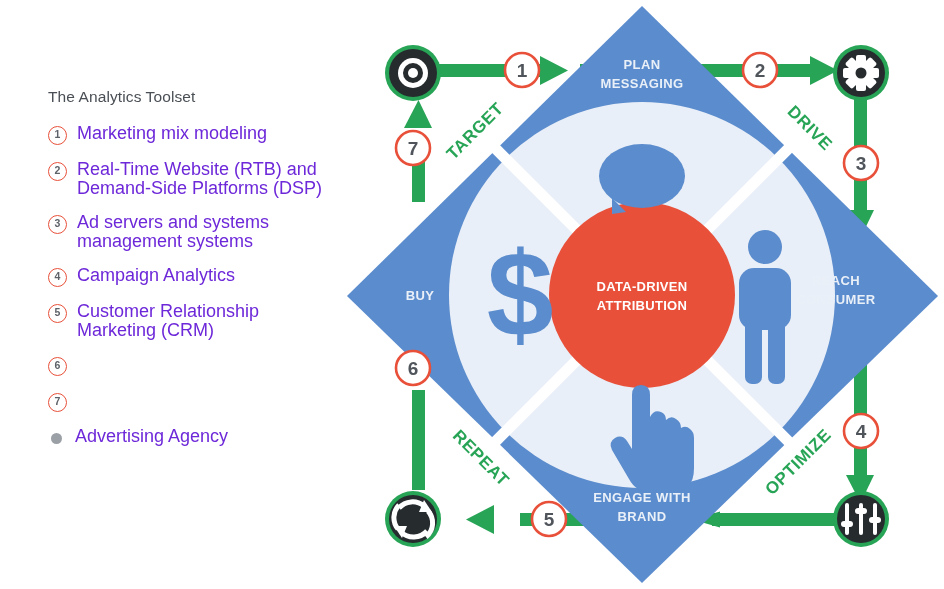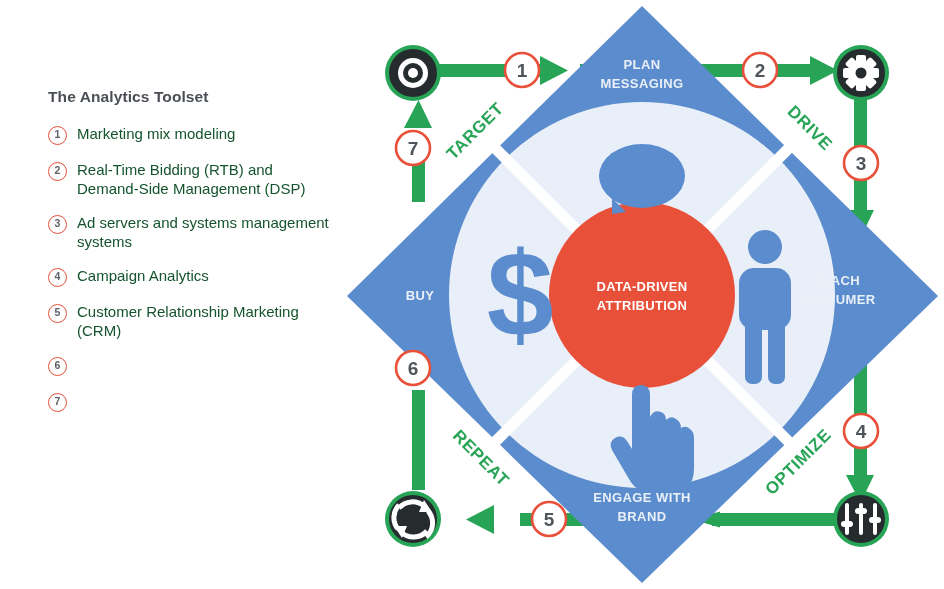--- a/index.html
+++ b/index.html
@@ -8,36 +8,36 @@
     background:#ffffff;
     font-family:"Liberation Sans", sans-serif;
     overflow:hidden;
     position:relative;
   }
   .stage{position:absolute;left:0;top:0;width:944px;height:589px;}
 
   
   .legend{position:absolute;left:48px;top:88px;width:290px;}
   .legend-title{
-    font-size:15.5px;font-weight:bold;color:#4a4f55;
+    font-size:15.5px;font-weight:normal;color:#4a4f55;
     letter-spacing:.1px;margin-bottom:18px;
   }
   .legend-item{display:flex;align-items:flex-start;margin-bottom:15px;}
   .legend-badge{
     flex:0 0 auto;width:17px;height:17px;border-radius:50%;
     border:1.6px solid #e8503a;color:#5c6268;
     font-size:10.5px;font-weight:bold;line-height:14px;text-align:center;
     margin-right:10px;margin-top:2px;background:#fff;
   }
   .legend-badge.dot{
     background:#9aa0a6;border:none;width:11px;height:11px;
     margin-left:3px;margin-right:13px;margin-top:6px;
   }
   .legend-text{
-    font-size:15px;line-height:19px;color:#14532d;
+    font-size:18px;line-height:19px;color:#6d28d9;
   }
 
   
   .diagram{position:absolute;left:340px;top:0px;width:604px;height:589px;}
   .diagram svg{display:block;}
 
   .qlabel{
     fill:#eaf0f8;font-family:"Liberation Sans",sans-serif;
     font-size:13px;font-weight:bold;letter-spacing:.4px;
     text-anchor:middle;
@@ -64,39 +64,43 @@
 
   <div class="legend">
     <div class="legend-title">The Analytics Toolset</div>
 
     <div class="legend-item">
       <div class="legend-badge">1</div>
       <div class="legend-text">Marketing mix modeling</div>
     </div>
     <div class="legend-item">
       <div class="legend-badge">2</div>
-      <div class="legend-text">Real-Time Bidding (RTB) and Demand-Side Management (DSP)</div>
+      <div class="legend-text">Real-Time Website (RTB) and Demand-Side Platforms (DSP)</div>
     </div>
     <div class="legend-item">
       <div class="legend-badge">3</div>
       <div class="legend-text">Ad servers and systems management systems</div>
     </div>
     <div class="legend-item">
       <div class="legend-badge">4</div>
       <div class="legend-text">Campaign Analytics</div>
     </div>
     <div class="legend-item">
       <div class="legend-badge">5</div>
       <div class="legend-text">Customer Relationship Marketing (CRM)</div>
     </div>
     <div class="legend-item">
       <div class="legend-badge">6</div>
     </div>
     <div class="legend-item">
       <div class="legend-badge">7</div>
+    </div>
+    <div class="legend-item">
+      <div class="legend-badge dot"></div>
+      <div class="legend-text">Advertising Agency</div>
     </div>
   </div>
 
   <div class="diagram">
   <svg width="604" height="589" viewBox="0 0 604 589" xmlns="http://www.w3.org/2000/svg">
 
     <g>
 
       <g>
         <rect x="72" y="64" width="138" height="13" fill="#27a456"></rect>

